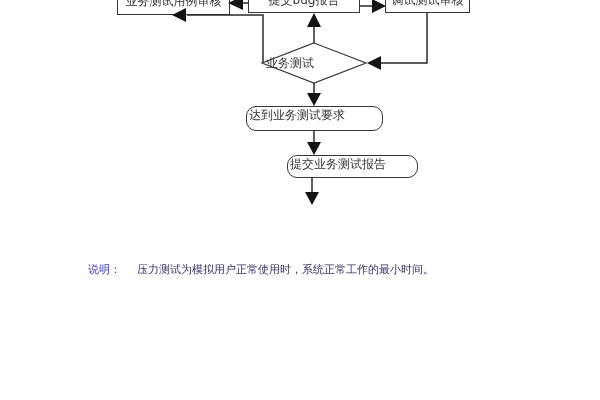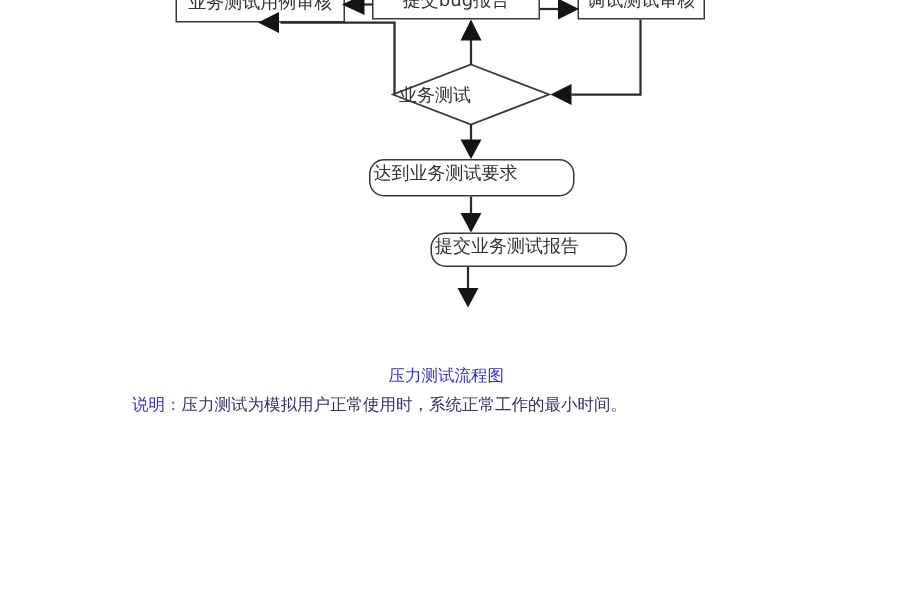--- a/index.html
+++ b/index.html
@@ -20,21 +20,21 @@
     color:#333;font-size:12px;line-height:13px;white-space:nowrap;
   }
   .caption{
     position:absolute;left:0;top:245px;width:595px;text-align:center;
     color:#3333cc;font-size:11px;line-height:12px;
   }
   .note{
     position:absolute;left:88px;top:263px;width:480px;
     font-size:11px;line-height:13px;color:#333366;white-space:nowrap;
   }
-  .note .note-label{color:#3333cc;margin-right:0;}
+  .note .note-label{color:#3333cc;margin-right:16px;}
 </style>
 </head>
 <body>
 
 <div class="screen">
 
   <div class="node center" style="left:117px;top:-12px;width:113px;height:27px;">
     <span>业务测试用例审核</span>
   </div>
 
@@ -95,17 +95,16 @@
     </g>
 
     <g>
       <line x1="312" y1="178" x2="312" y2="193" stroke="#2b2b2b" stroke-width="1.5"></line>
       <polygon points="312,205 305,192 319,192" fill="#141414"></polygon>
     </g>
   </svg>
 
   <div class="diamond-label">业务测试</div>
 
-  <div class="caption">压力测试流程图</div>
 
   <div class="note"><span class="note-label">说明：</span><span>压力测试为模拟用户正常使用时，系统正常工作的最小时间。</span></div>
 
 </div>
 
 </body></html>

